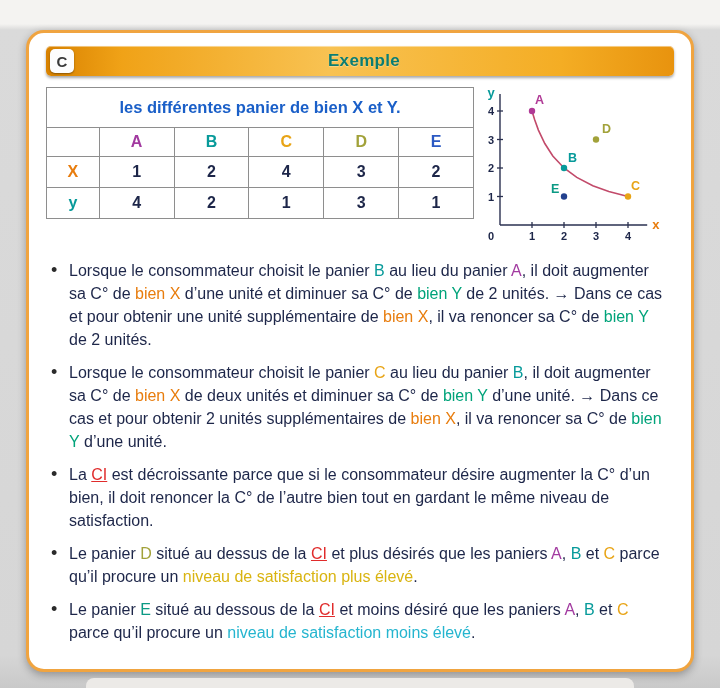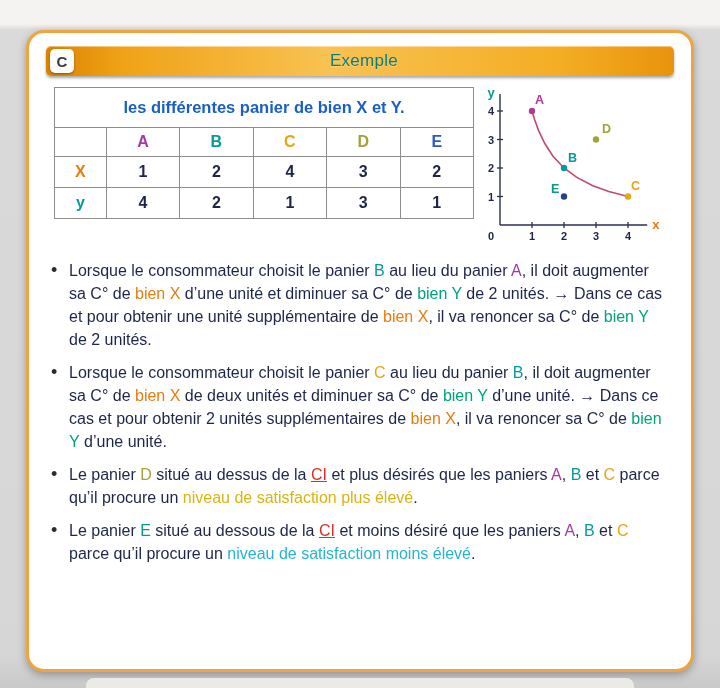--- a/index.html
+++ b/index.html
@@ -22,25 +22,25 @@
     display:flex; align-items:center; justify-content:center;
   }
   .corner-box {
     position:absolute; left:4px; top:3px; width:24px; height:24px;
     background:#fdfdfd; border-radius:5px;
     display:flex; align-items:center; justify-content:center;
     font-weight:bold; font-size:15px; color:#3a3a3a;
     box-shadow:0 1px 2px rgba(0,0,0,.4);
   }
   .header-title {
-    font-weight:normal; font-size:17px; color:var(--c-header_title,#0b7d72);
+    font-weight:bold; font-size:17px; color:var(--c-header_title,#0b7d72);
     letter-spacing:.3px; text-shadow:0 1px 1px rgba(255,255,255,.35);margin-left:8px;
   }
   .content-row { display:flex; align-items:flex-start; margin-top:11px; }
-  table.baskets { border-collapse:collapse; width:464px; margin-left:8px; }
+  table.baskets { border-collapse:collapse; width:464px; margin-left:0; }
   table.baskets th, table.baskets td {
     border:1px solid #8e8e8e; text-align:center; font-weight:bold;
     font-size:16px; color:var(--c-text,#1d2649); padding:0;
   }
   table.baskets .title-cell { height:40px; font-size:16.5px; color:var(--c-table_title,#1a5fc8); }
   table.baskets .corner-cell { width:50px; }
   table.baskets thead tr.cols th { height:29px; }
   table.baskets tbody th.row-label, table.baskets tbody td { height:31px; }
   .chart-wrap { margin-left:auto; width:200px; height:166px; margin-top:-4px; }
   .chart text { font-weight:bold; }
@@ -139,19 +139,20 @@
           <text x="77" y="109.5" class="ptlab" fill="#0b9a84">E</text>
           <circle cx="154" cy="113.5" r="3.2" fill="#e8a416"></circle>
           <text x="157" y="106.5" class="ptlab" fill="#e8a416">C</text>
         </svg>
     </div>
   </div>
 
   <ul class="bullets">
       <li><span>Lorsque le consommateur choisit le panier </span><span style="color: rgb(7, 154, 154);">B</span><span> au lieu du panier </span><span style="color: rgb(162, 58, 160);">A</span><span>, il doit augmenter sa C° de </span><span style="color: rgb(232, 125, 14);">bien X</span><span> d’une unité et diminuer sa C° de </span><span style="color: rgb(0, 163, 122);">bien Y</span><span> de 2 unités. → Dans ce cas et pour obtenir une unité supplémentaire de </span><span style="color: rgb(232, 125, 14);">bien X</span><span>, il va renoncer sa C° de </span><span style="color: rgb(0, 163, 122);">bien Y</span><span> de 2 unités.</span></li>
       <li><span>Lorsque le consommateur choisit le panier </span><span style="color: rgb(232, 164, 22);">C</span><span> au lieu du panier </span><span style="color: rgb(7, 154, 154);">B</span><span>, il doit augmenter sa C° de </span><span style="color: rgb(232, 125, 14);">bien X</span><span> de deux unités et diminuer sa C° de </span><span style="color: rgb(0, 163, 122);">bien Y</span><span> d’une unité. → Dans ce cas et pour obtenir 2 unités supplémentaires de </span><span style="color: rgb(232, 125, 14);">bien X</span><span>, il va renoncer sa C° de </span><span style="color: rgb(0, 163, 122);">bien Y</span><span> d’une unité.</span></li>
+      <li><span>La </span><span style="color: rgb(224, 43, 43); text-decoration: underline;">CI</span><span> est décroissante parce que si le consommateur désire augmenter la C° d’un bien, il doit renoncer la C° de l’autre bien tout en gardant le même niveau de satisfaction.</span></li>
       <li><span>Le panier </span><span style="color: rgb(162, 162, 58);">D</span><span> situé au dessus de la </span><span style="color: rgb(224, 43, 43); text-decoration: underline;">CI</span><span> et plus désirés que les paniers </span><span style="color: rgb(162, 58, 160);">A</span><span>, </span><span style="color: rgb(7, 154, 154);">B</span><span> et </span><span style="color: rgb(232, 164, 22);">C</span><span> parce qu’il procure un </span><span style="color: rgb(217, 180, 17);">niveau de satisfaction plus élevé</span><span>.</span></li>
       <li><span>Le panier </span><span style="color: rgb(11, 154, 132);">E</span><span> situé au dessous de la </span><span style="color: rgb(224, 43, 43); text-decoration: underline;">CI</span><span> et moins désiré que les paniers </span><span style="color: rgb(162, 58, 160);">A</span><span>, </span><span style="color: rgb(7, 154, 154);">B</span><span> et </span><span style="color: rgb(232, 164, 22);">C</span><span> parce qu’il procure un </span><span style="color: rgb(37, 181, 207);">niveau de satisfaction moins élevé</span><span>.</span></li>
     </ul>
 
 </div>
 
 <div class="next-edge"></div>
 
 </body></html>

